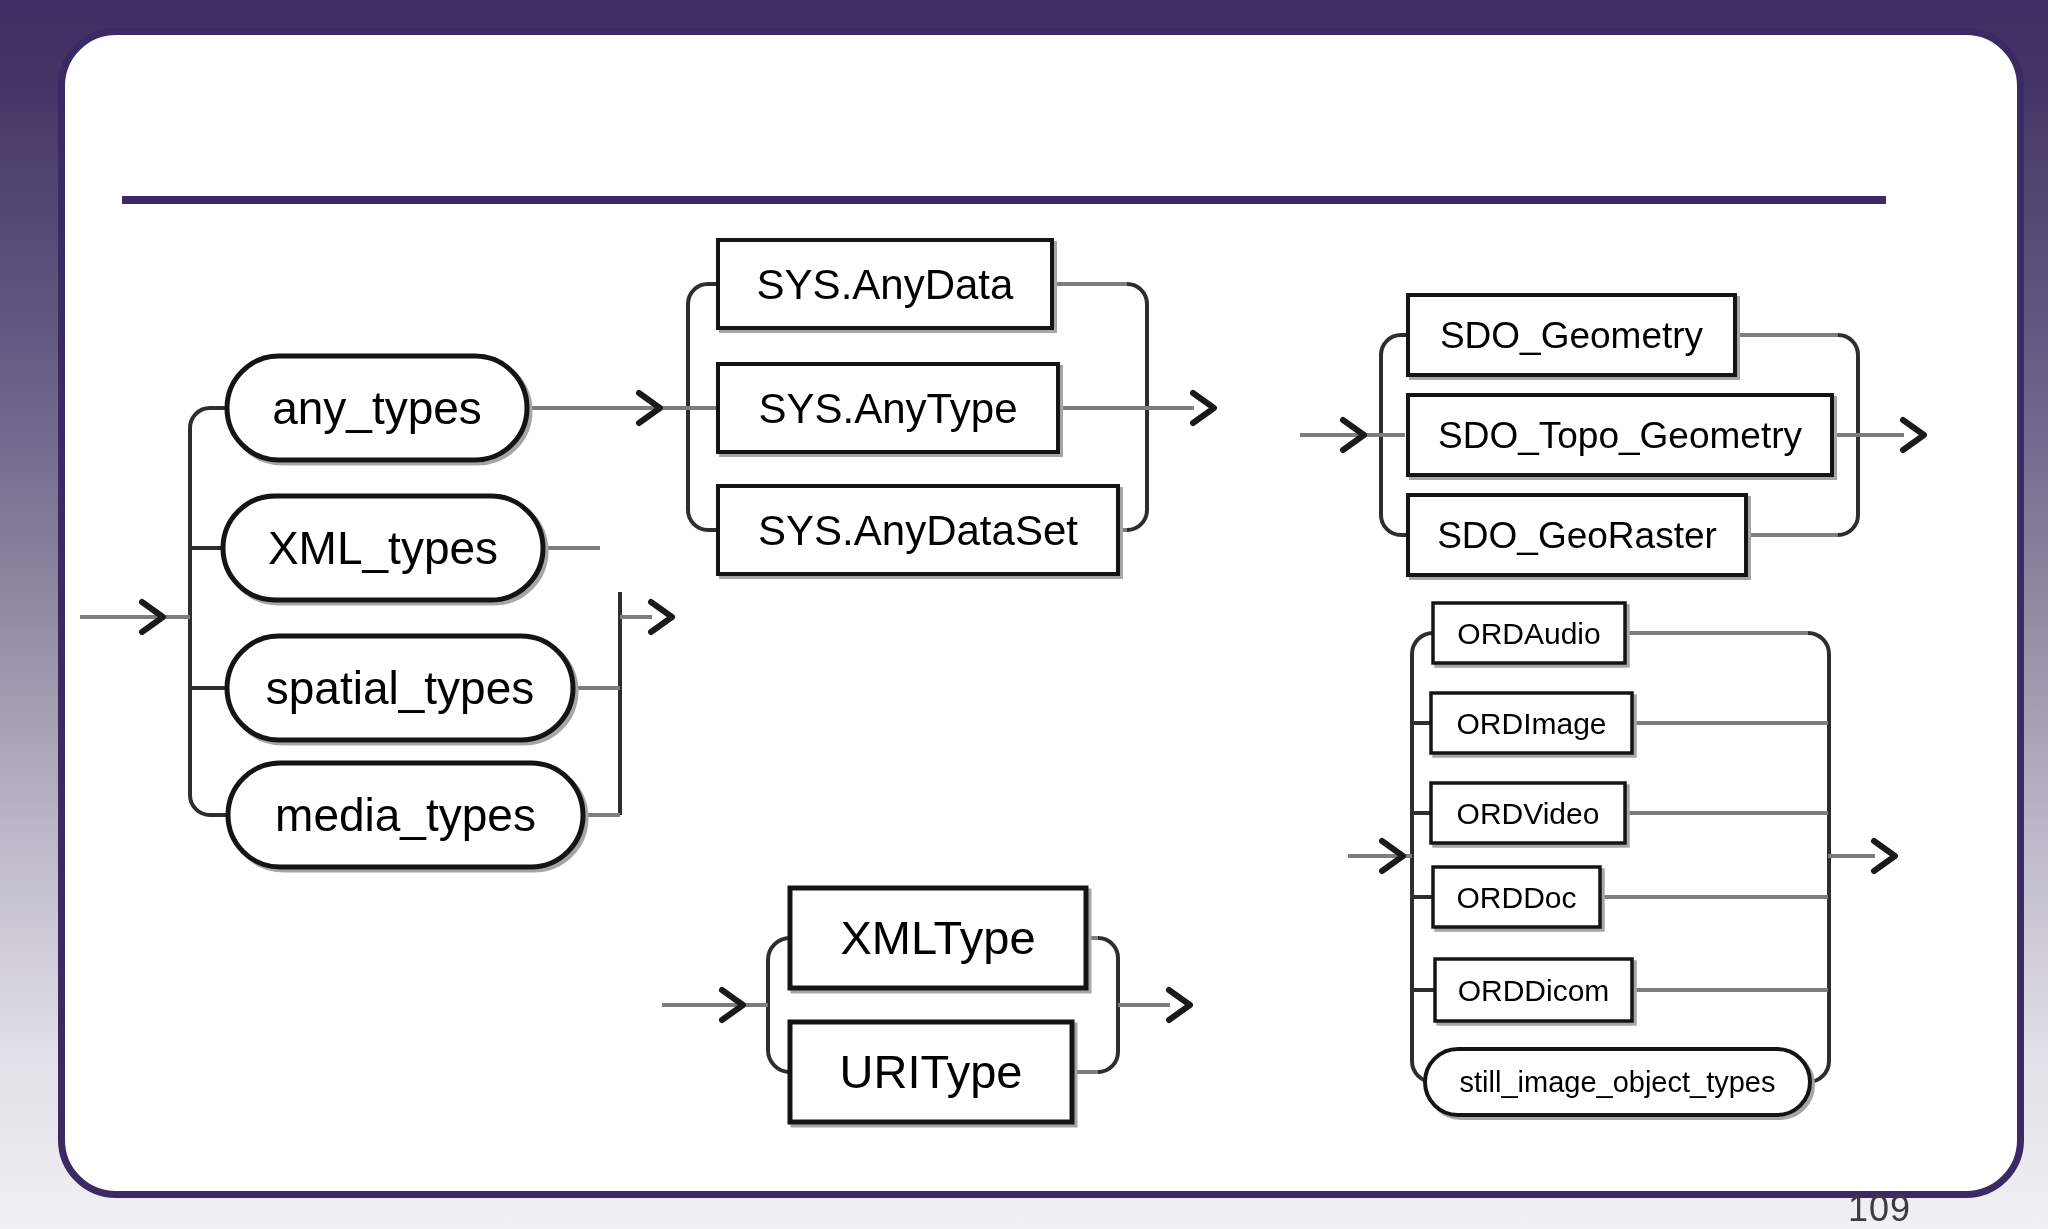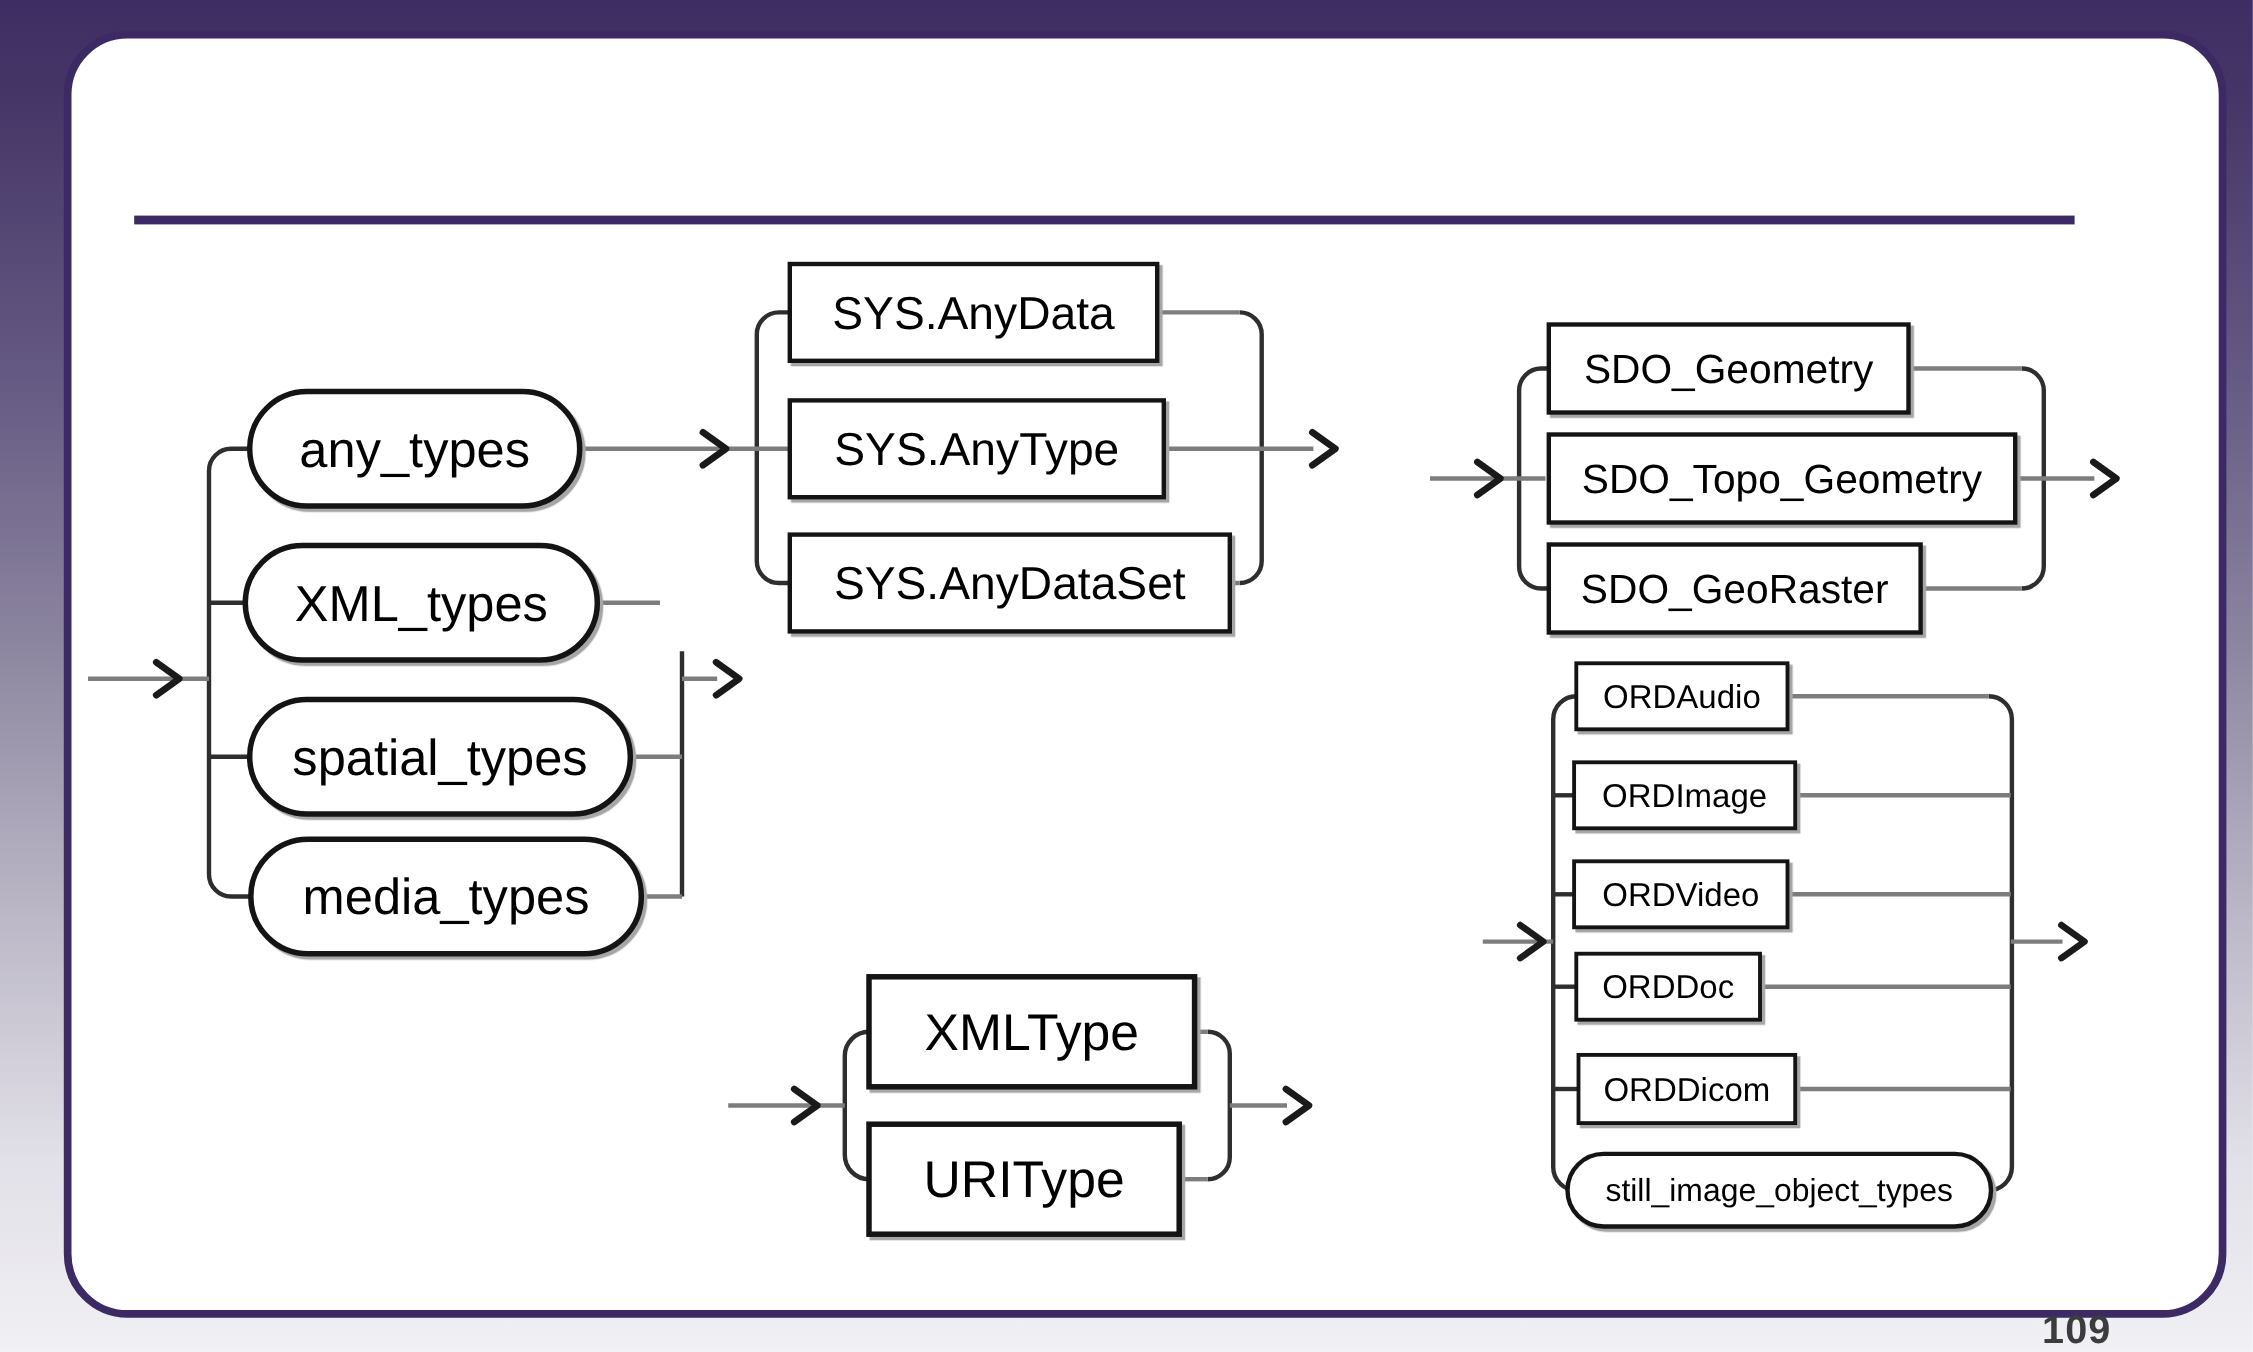--- a/index.html
+++ b/index.html
@@ -13,21 +13,21 @@
     background:#ffffff;border:7px solid #3b2a63;border-radius:58px;
     box-sizing:border-box;
   }
   .title-rule{
     position:absolute;left:122px;top:196px;width:1764px;height:8px;
     background:#3b2a63;
   }
   .diagram-svg{position:absolute;left:0;top:0;width:2048px;height:1229px;}
   .page-number{
     position:absolute;left:1848px;top:1188px;width:80px;
-    font-size:36px;font-weight:bold;color:#3c3c3e;text-align:center;
+    font-size:36px;font-weight:normal;color:#3c3c3e;
     letter-spacing:1px;
   }
   .rail{stroke:#7d7d7d;stroke-width:4;fill:none;}
   .branch{stroke:#2e2e2e;stroke-width:4;fill:none;}
   .arrowhead{stroke:#1a1a1a;stroke-width:6;fill:none;stroke-linecap:round;stroke-linejoin:round;}
   .node-shape{fill:#ffffff;stroke:#141414;filter:drop-shadow(3px 3px 0 #a6a6a6);}
   .node-label{fill:#000000;text-anchor:middle;}
 </style>
 </head>
 <body>

